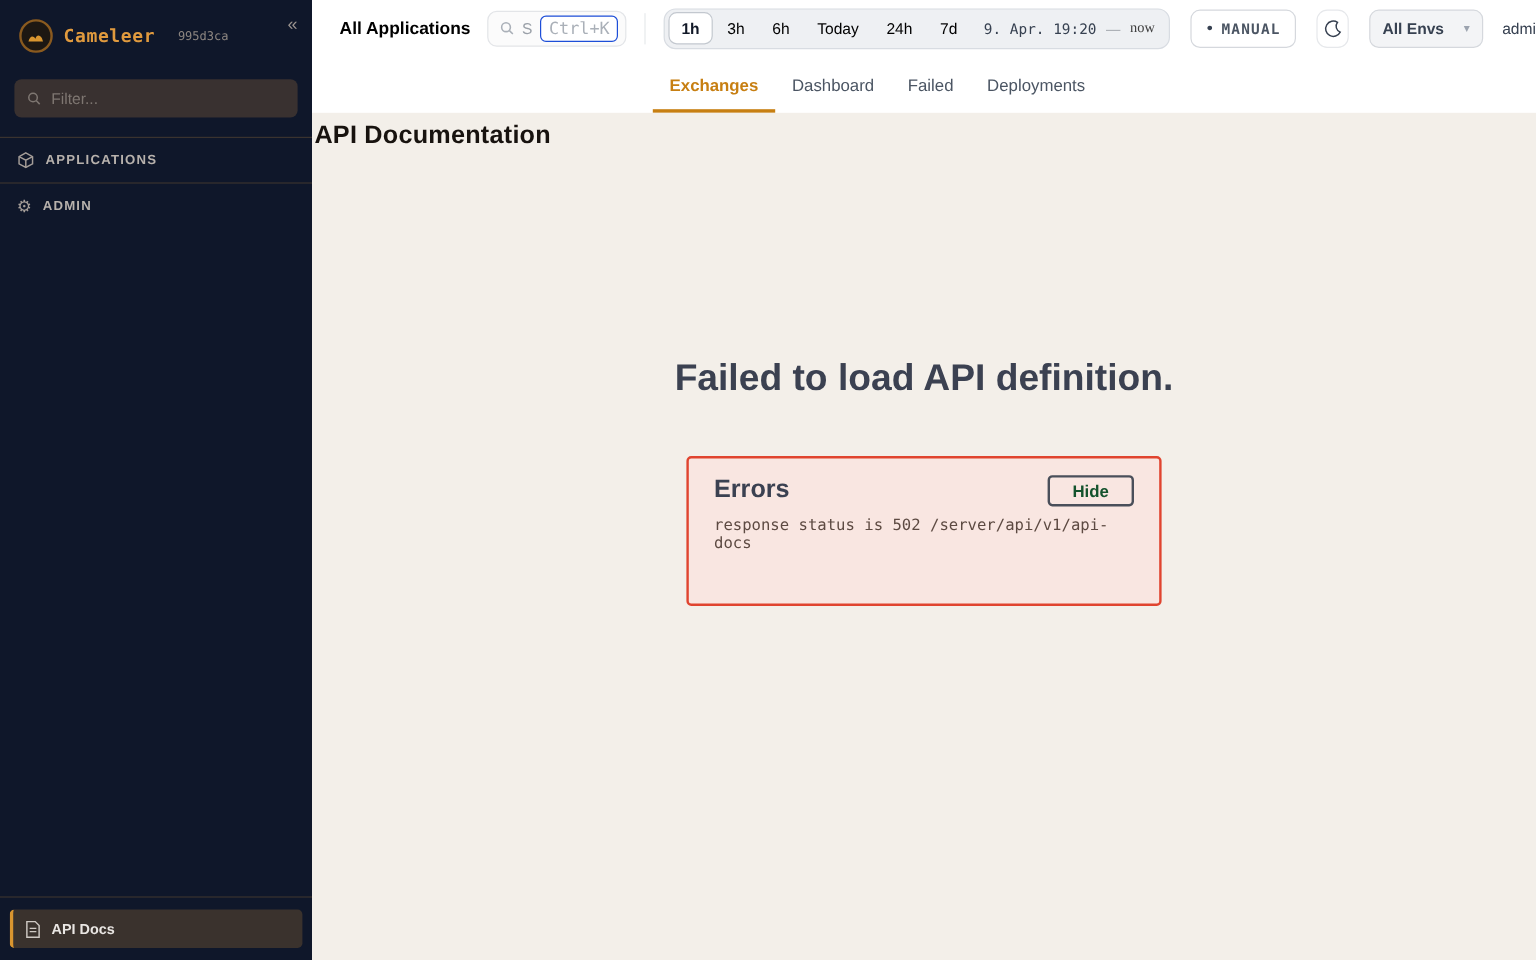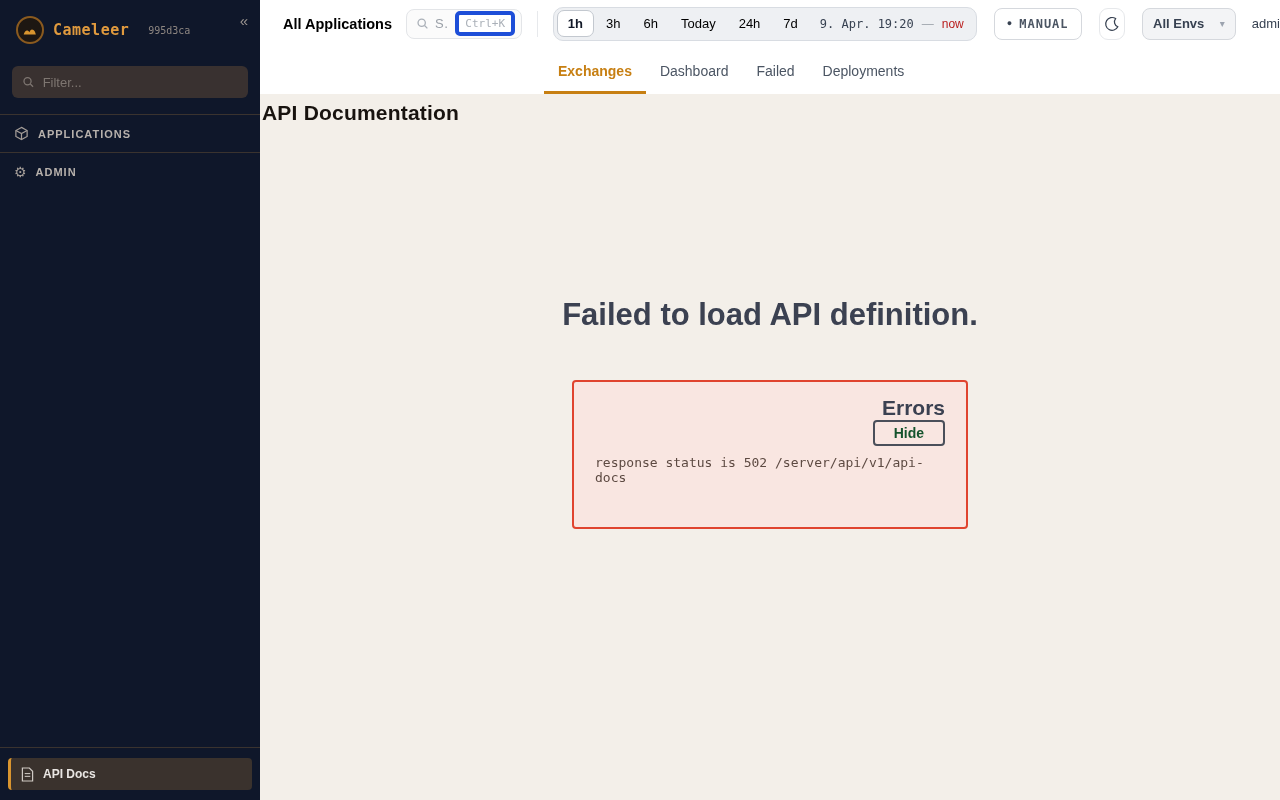--- a/index.html
+++ b/index.html
@@ -27,48 +27,48 @@
   .footer-label { font-size:12px; color:#e9e6e3; font-weight:bold; }
 
   
   .main-col { flex:1; display:flex; flex-direction:column; min-width:0; }
 
   
   .topbar { height:47px; background:#ffffff; display:flex; align-items:center; padding-left:23px; white-space:nowrap; }
   .tb-title { font-size:14.5px; font-weight:bold; color:#000000; margin-right:14px; }
   .tb-search { width:116px; height:30px; border:1px solid #e3e5e8; background:#fbfbfb; border-radius:8px; display:flex; align-items:center; gap:6px; padding:0 6px 0 9px; cursor:text; }
   .tb-search .ph { color:#9aa0a8; font-size:13px; flex:1; overflow:hidden; }
-  .kbd { border:4px solid #1d4ed8; border-radius:5px; color:#aab0b8; font-family:"DejaVu Sans Mono", monospace; font-size:11px; padding:2px 6px; background:#fff; }
+  .kbd { border:1px solid #1d4ed8; border-radius:5px; color:#aab0b8; font-family:"DejaVu Sans Mono", monospace; font-size:14px; padding:2px 6px; background:#fff; }
   .v-div { width:1px; height:26px; background:#e7e9ec; margin:0 15px; }
   .time-group { height:34px; border:1px solid #d8dce2; background:#eef0f3; border-radius:10px; display:flex; align-items:center; padding:0 12px 0 3px; gap:1px; }
   .tg-btn { font-size:13px; color:#000000; padding:5px 10px; border-radius:7px; cursor:pointer; background:transparent; border:1px solid transparent; font-family:"Liberation Sans", sans-serif; }
   .tg-btn.active { background:#ffffff; border:1px solid #c3c8cf; color:#111827; font-weight:bold; }
   .tg-date { font-family:"DejaVu Sans Mono", monospace; font-size:12px; color:#374151; margin-left:10px; }
   .tg-dash { color:#a0a5ad; margin:0 7px; font-size:12px; }
-  .tg-now { font-family:Liberation Sans, sans-serif; font-size:12px; color:#b91c1c; }
+  .tg-now { font-family:Liberation Serif, serif; font-size:12px; color:#404040; }
   .manual-btn { margin-left:17px; height:32px; border:1px solid #d5d8dd; border-radius:8px; background:#fff; display:flex; align-items:center; gap:7px; padding:0 12px; cursor:pointer; }
   .manual-dot { font-size:9px; color:#374151; line-height:1; }
   .manual-txt { font-family:"DejaVu Sans Mono", monospace; font-size:12px; font-weight:bold; letter-spacing:1px; color:#4b5563; }
   .moon-btn { margin-left:17px; width:32px; height:32px; border:1px solid #e6e8eb; border-radius:9px; background:#fff; display:flex; align-items:center; justify-content:center; cursor:pointer; }
   .env-select { margin-left:17px; width:110px; height:32px; border:1px solid #d5d8dd; background:#f3f4f6; border-radius:8px; display:flex; align-items:center; justify-content:space-between; padding:0 10px; cursor:pointer; }
   .env-label { font-size:13px; font-weight:bold; color:#374151; }
   .env-chevron { color:#9ca3af; font-size:10px; }
   .user-label { margin-left:16px; font-size:13px; color:#374151; }
 
   
   .tabs { height:47px; background:#ffffff; display:flex; align-items:stretch; padding-left:284px; }
   .tab { display:flex; align-items:center; padding:0 14px; font-size:14px; color:#4b5563; cursor:pointer; border-bottom:3px solid transparent; border-top:3px solid transparent; }
   .tab.active { color:#c77f12; border-bottom-color:#c77f12; font-weight:bold; }
 
   
   .content { flex:1; background:#f3efe9; overflow:hidden; }
   .page-title { font-size:21px; font-weight:bold; color:#18130f; padding:7px 0 0 2px; letter-spacing:0.2px; }
   .fail-title { text-align:center; font-size:31px; font-weight:bold; color:#3b4151; margin-top:172px; }
   .errors-box { width:396px; margin:47px auto 0; border:2px solid #e0442f; background:#f9e6e1; border-radius:4px; padding:14px 21px 42px 21px; }
-  .errors-head { display:flex; align-items:flex-end; justify-content:space-between;flex-direction:column; }
+  .errors-head { display:flex; align-items:flex-start; justify-content:space-between; }
   .errors-title { font-size:21px; font-weight:bold; color:#3b4151; }
   .hide-btn { border:2px solid #4a4f5a; border-radius:4px; background:transparent; padding:3px 19px; font-size:14px; font-weight:bold; color:#14532d; cursor:pointer; font-family:"Liberation Sans", sans-serif; }
   .err-name { margin-top:24px; font-family:"DejaVu Sans Mono", monospace; font-weight:bold; font-size:13px; color:#45393493; color:#453c38; }
   .err-detail { margin-top:9px; font-family:"DejaVu Sans Mono", monospace; font-size:13px; color:#5d4a42; }
 
   svg { display:block; }
 </style>
 </head>
 <body>
 

